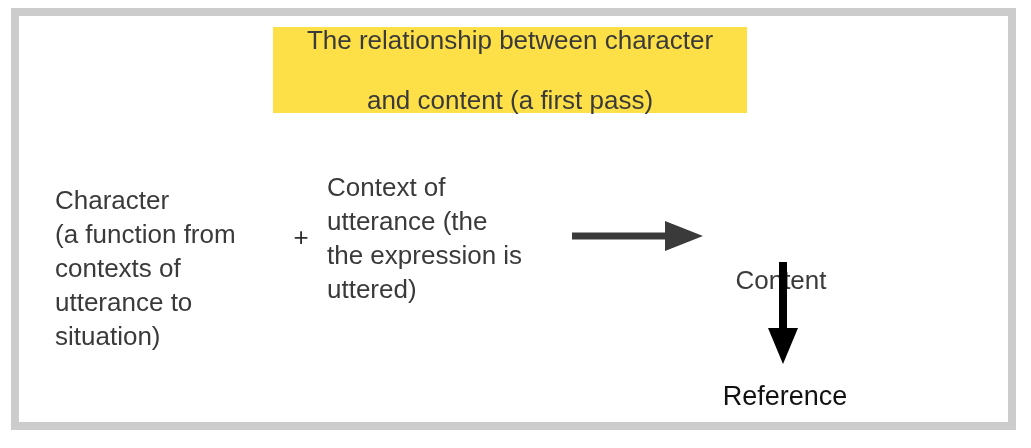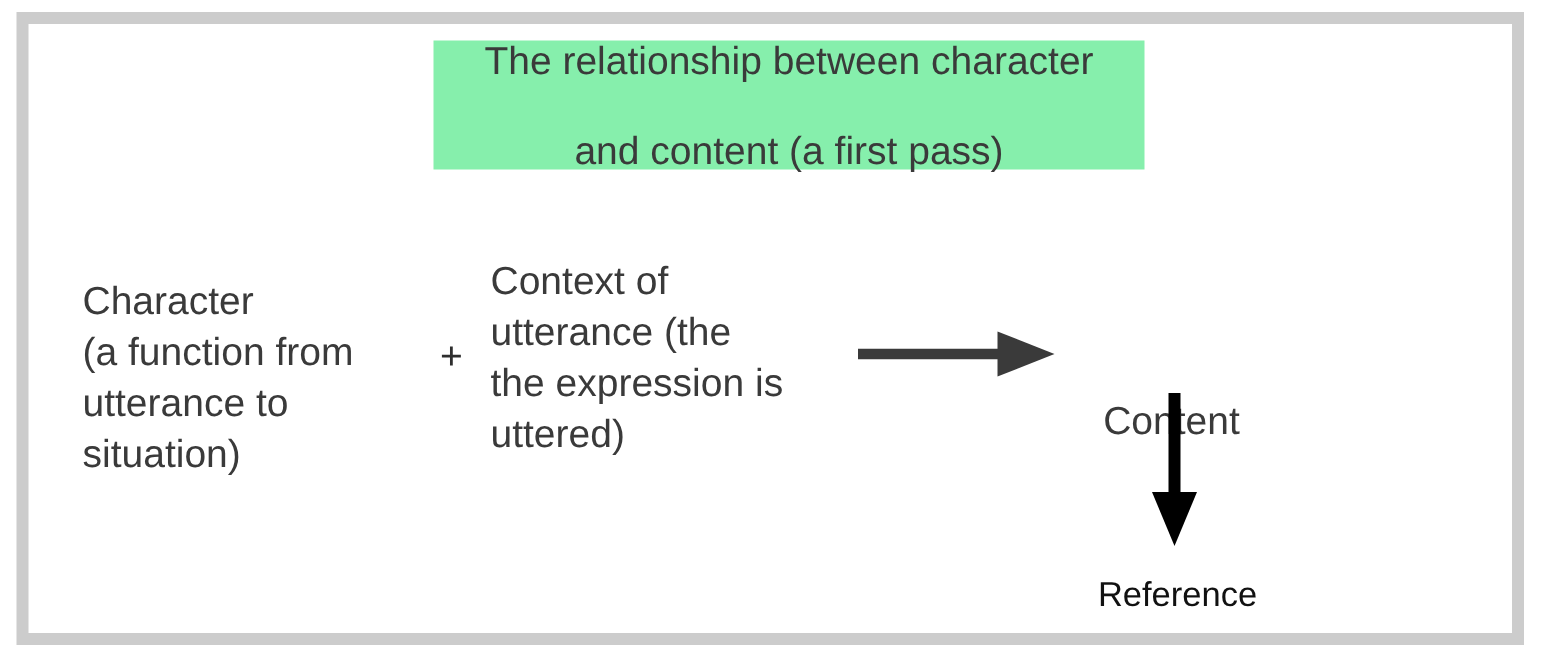--- a/index.html
+++ b/index.html
@@ -20,25 +20,25 @@
     left: 11px;
     top: 8px;
     width: 1005px;
     height: 422px;
     box-sizing: border-box;
     border: 8px solid #cccccc;
     background: #ffffff;
   }
   .title-box {
     position: absolute;
-    left: 289px;
+    left: 273px;
     top: 27px;
     width: 474px;
     height: 86px;
-    background: #86efac;
+    background: #fde047;
     display: flex;
     flex-direction: column;
     align-items: center;
     justify-content: center;
     font-size: 26px;
     line-height: 32px;
     color: #3a3a3a;
     text-align: center;
     gap: 28px;
   }
@@ -77,21 +77,21 @@
     line-height: 30px;
     color: #3a3a3a;
     text-align: center;
     margin-top: 44px;
   }
   .reference-label {
     position: absolute;
     left: 705px;
     top: 381px;
     width: 160px;
-    font-size: 23px;
+    font-size: 27px;
     line-height: 30px;
     color: #111111;
     text-align: center;
   }
   .arrow-right {
     position: absolute;
     left: 565px;
     top: 214px;
     width: 140px;
     height: 44px;
@@ -111,20 +111,21 @@
   <div class="frame"></div>
 
   <div class="title-box">
     <div>The relationship between character</div>
     <div>and content (a first pass)</div>
   </div>
 
   <div class="text-block char-block">
     <div>Character</div>
     <div>(a function from</div>
+    <div>contexts of</div>
     <div>utterance to</div>
     <div>situation)</div>
   </div>
 
   <div class="plus-sign">+</div>
 
   <div class="text-block context-block">
     <div>Context of</div>
     <div>utterance (the</div>
     <div>the expression is</div>

